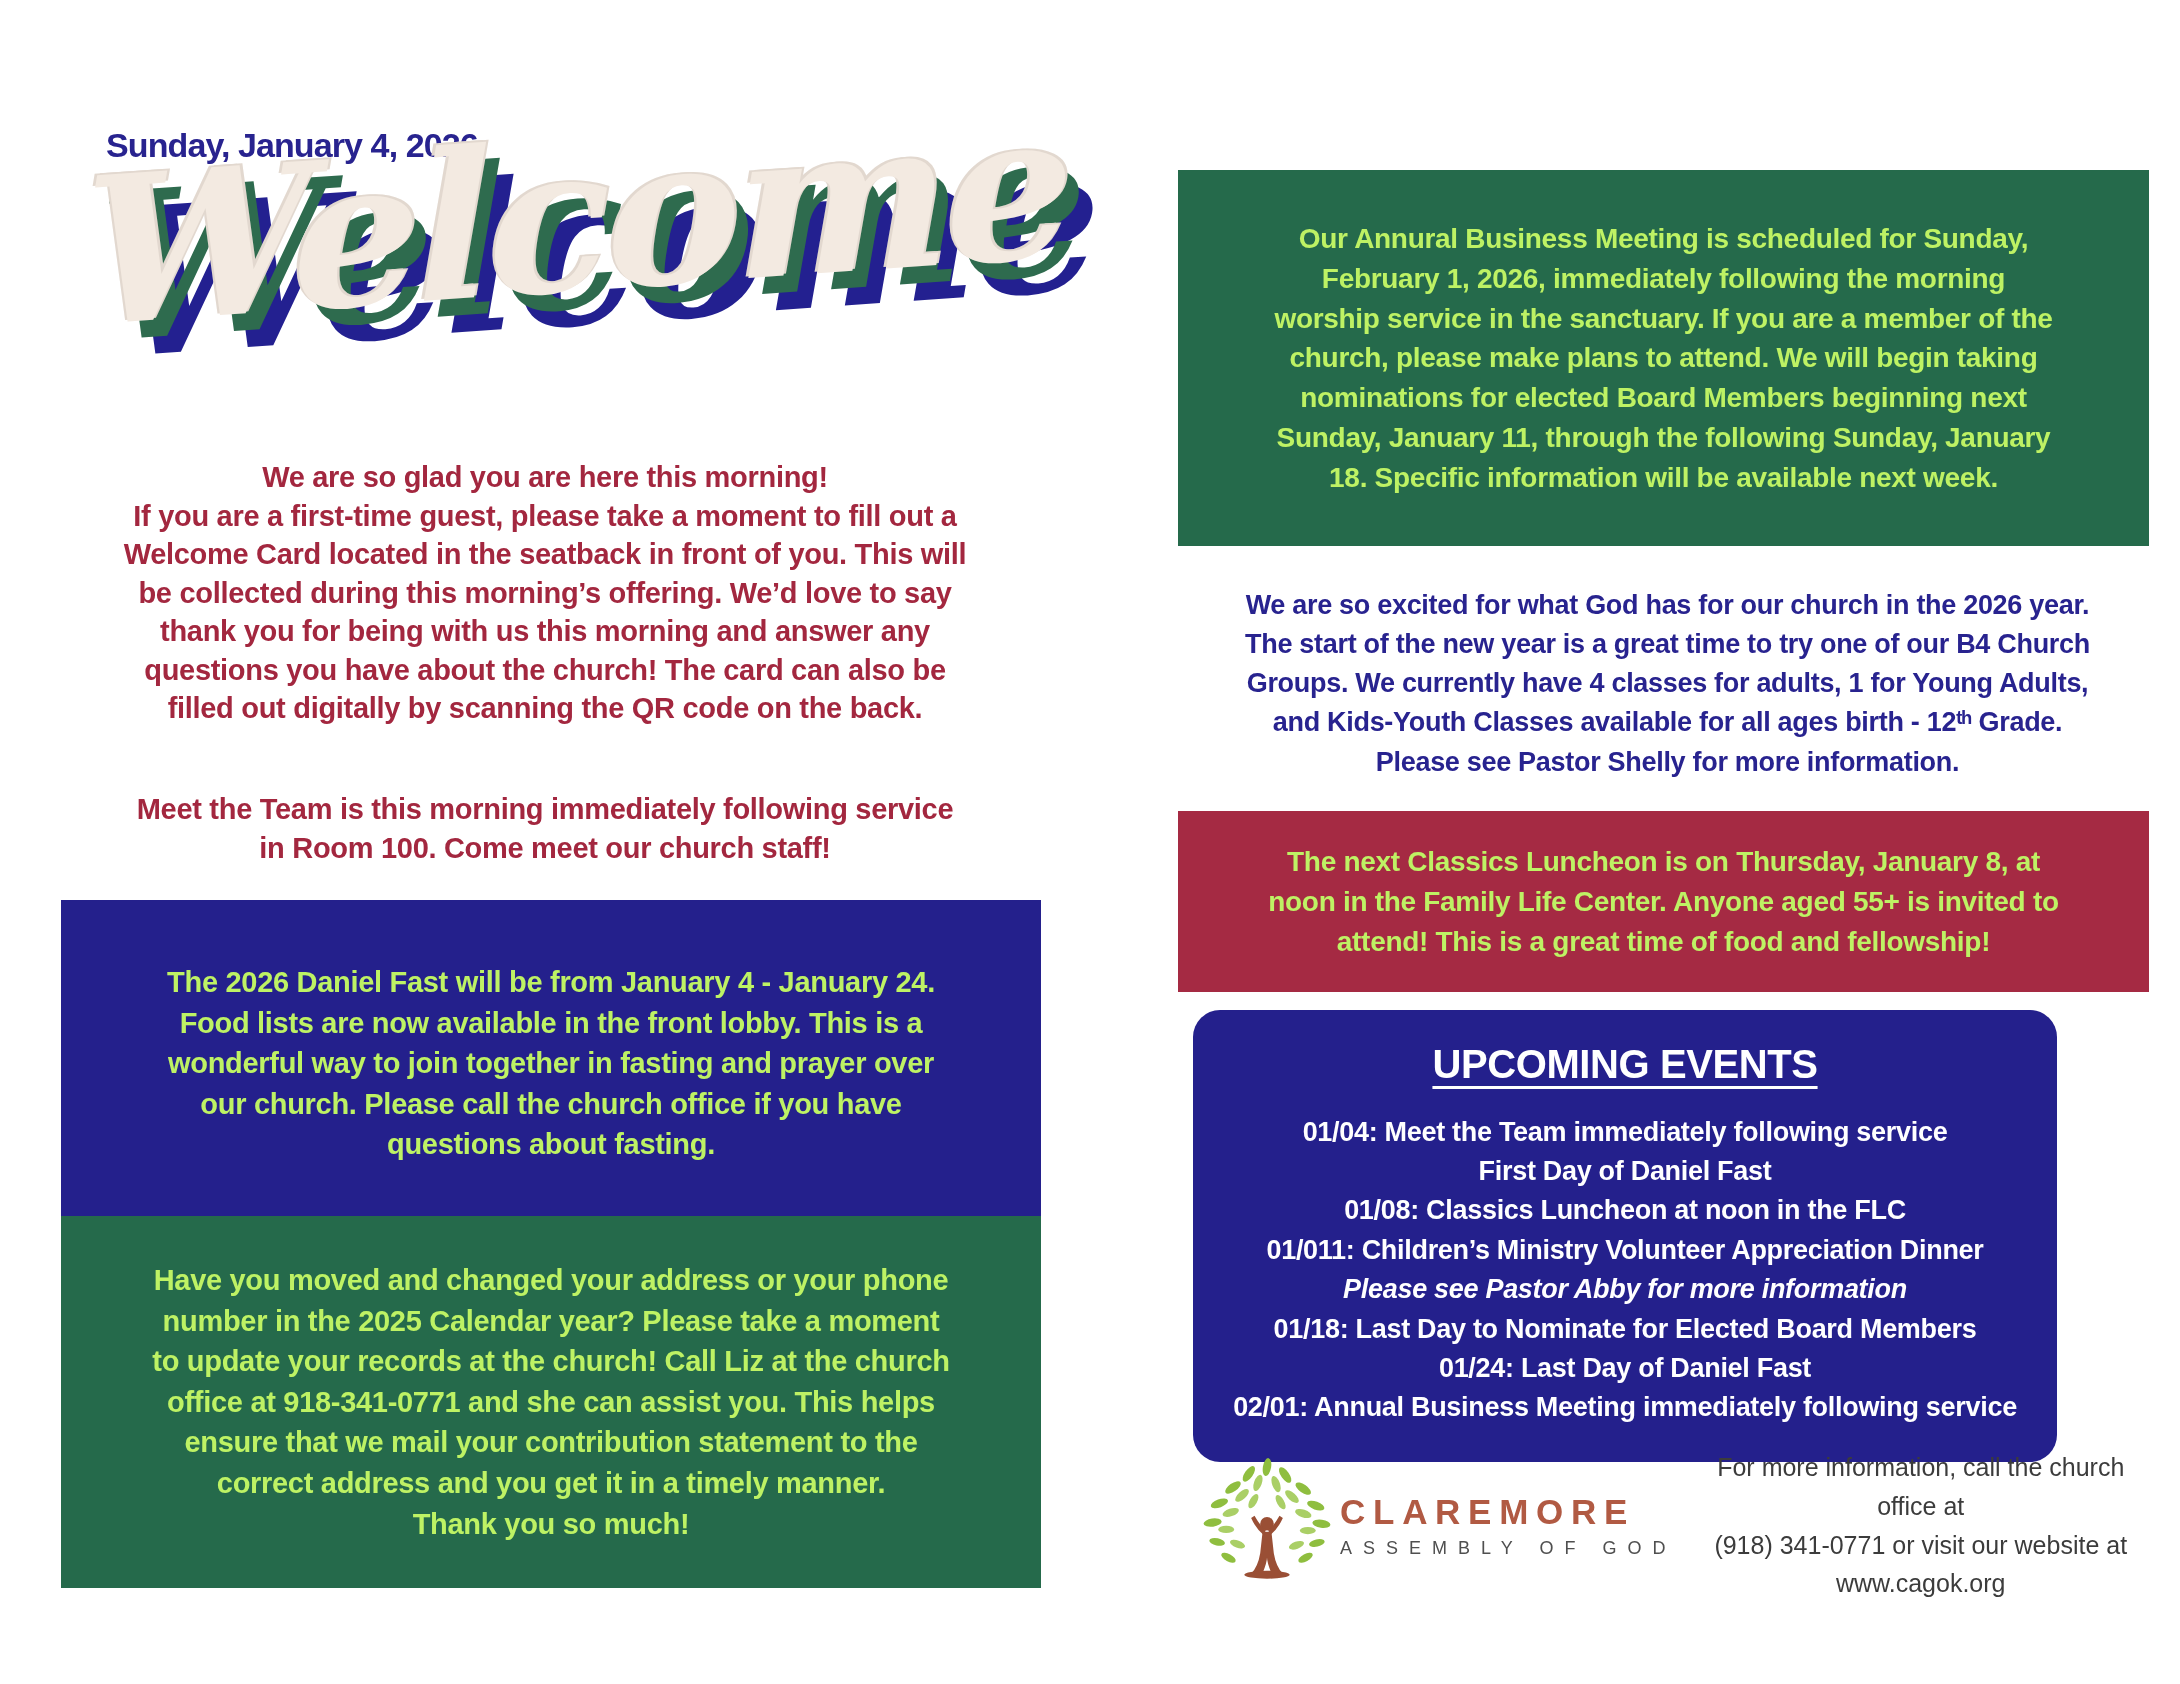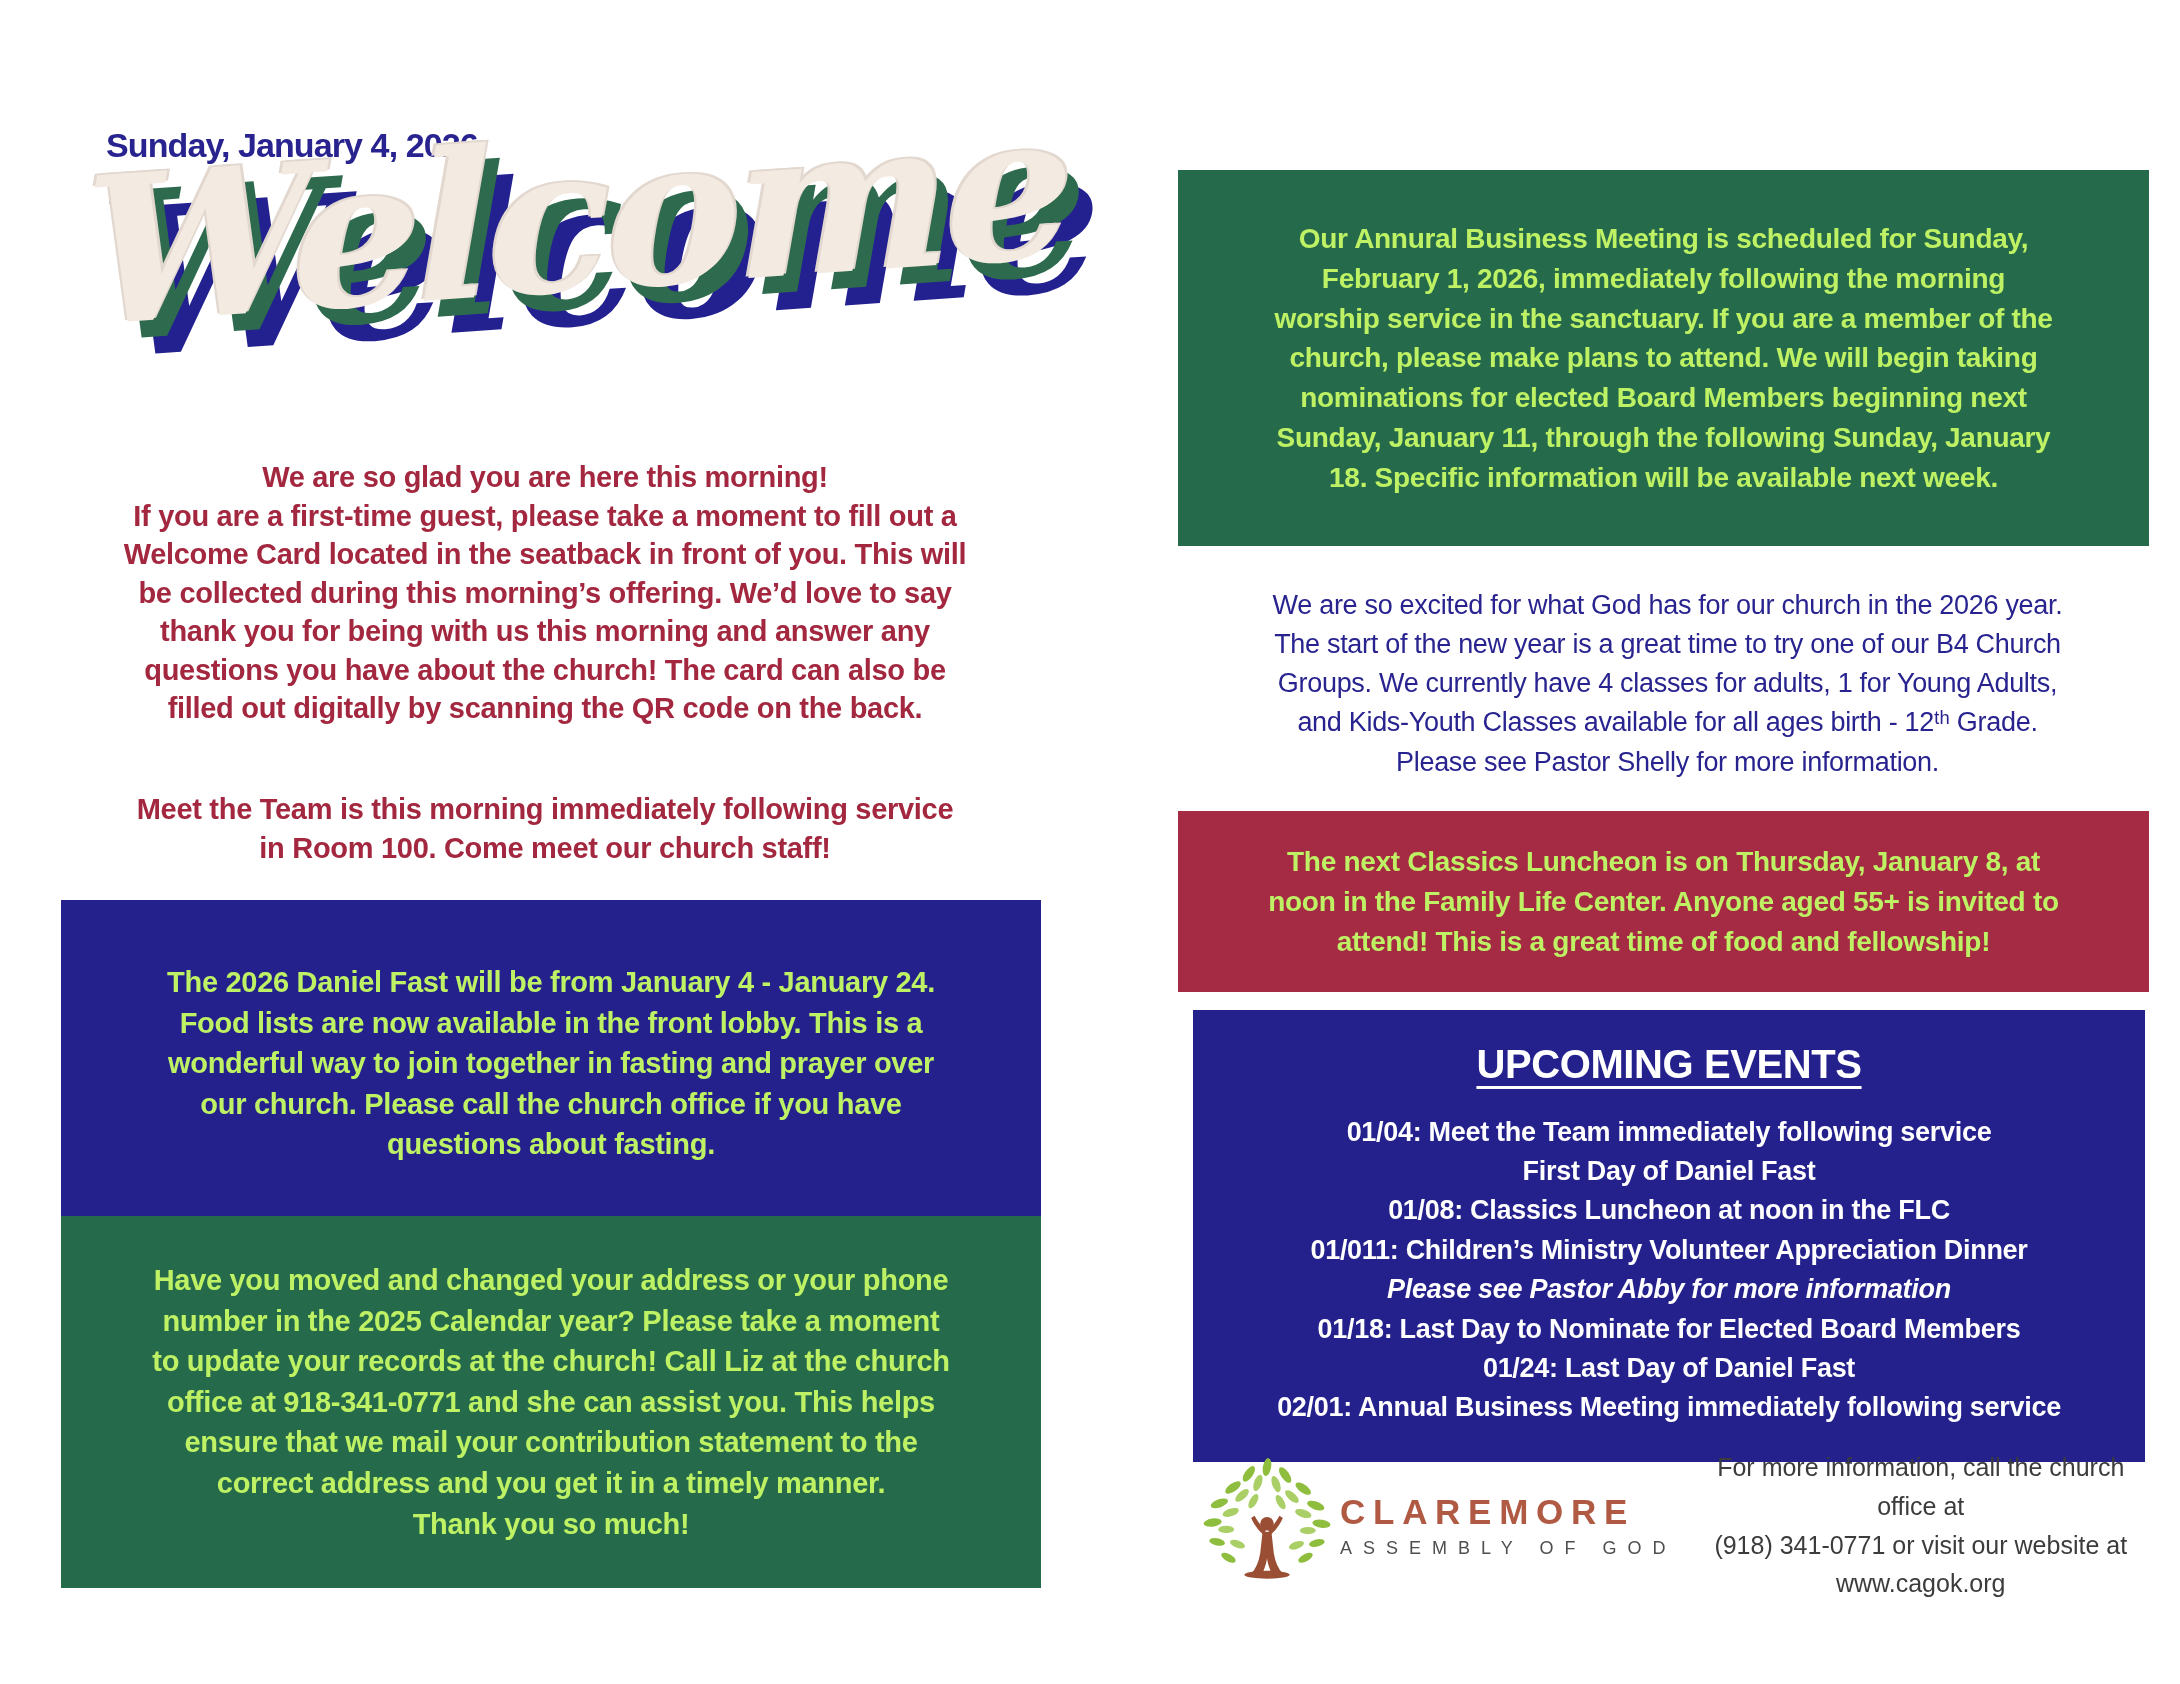--- a/index.html
+++ b/index.html
@@ -57,30 +57,31 @@
   .box-green-left{
     left:61px;top:1216px;width:980px;background:var(--green);
     padding:44px 20.4px;font-size:29px;line-height:1.4;
   }
   .box-green-right{
     left:1178px;top:170px;width:971px;background:var(--green);
     padding:49px 24px;font-size:28px;line-height:1.42;
   }
   .b4-para{
     left:1169px;top:586px;width:997px;
-    color:var(--navy-text);font-weight:normal;font-size:27px;line-height:1.45;
+    color:var(--navy-text);font-weight:bold;font-size:27px;line-height:1.45;
     letter-spacing:-0.3px;
   }
   .box-red-right{
     left:1178px;top:811px;width:971px;background:var(--crimson);
     padding:31px 22px;font-size:28px;line-height:1.42;
   }
   .box-blue-right{
-    left:1193px;top:1010px;width:952px;background:var(--navy);
+    left:1193px;top:1010px;width:864px;background:var(--navy);
     padding:32px 24px 34px 24px;
+    border-radius:27px;
   }
   .events-title{
     color:#fff;font-weight:bold;font-size:40px;letter-spacing:-0.4px;
     text-align:center;text-decoration:underline;
     text-underline-offset:7.7px;text-decoration-thickness:3.4px;
     margin-bottom:25.6px;
   }
   .event-line{
     color:#fff;font-weight:bold;font-size:27px;line-height:1.46;
     text-align:center;letter-spacing:-0.3px;

